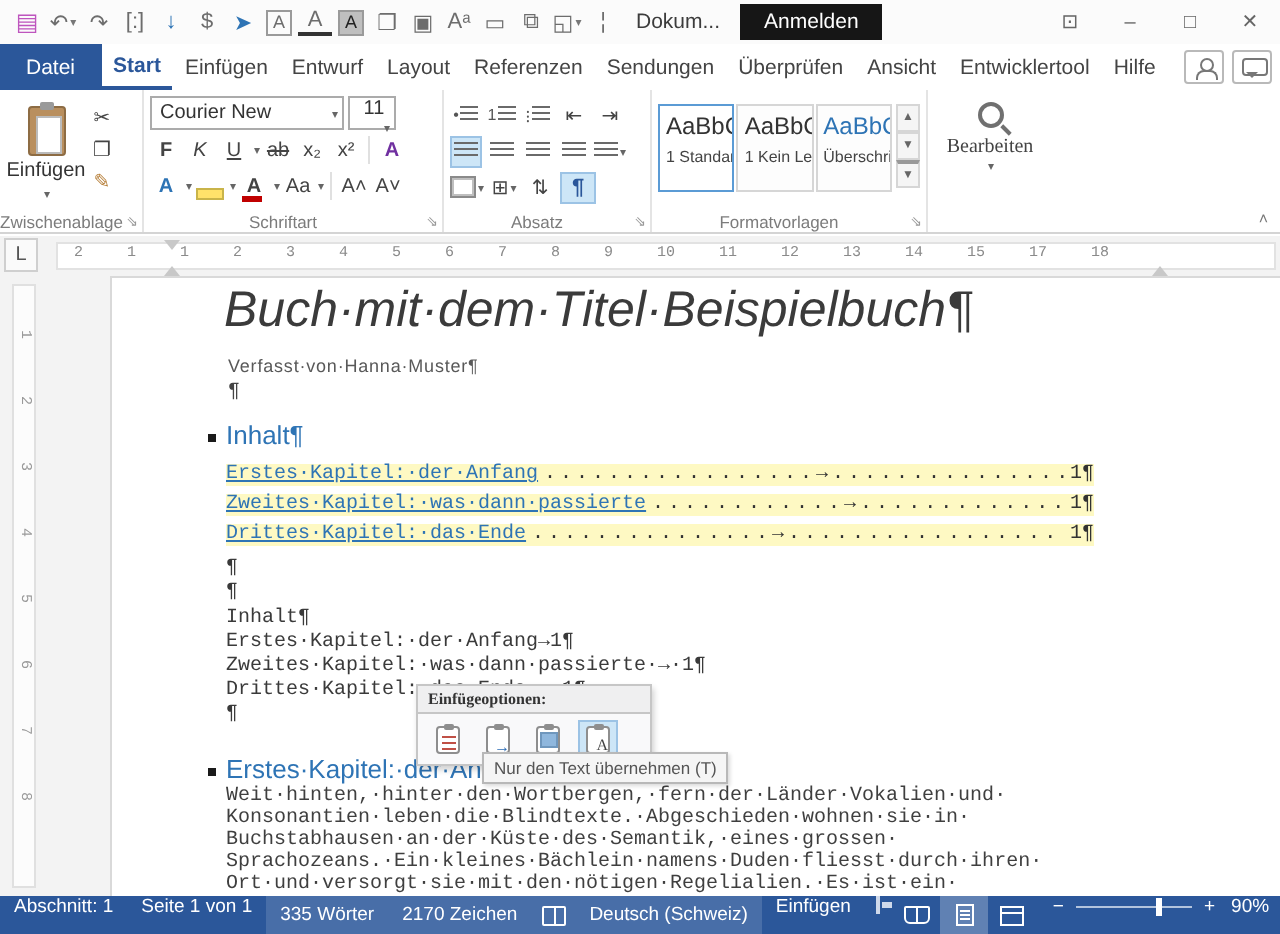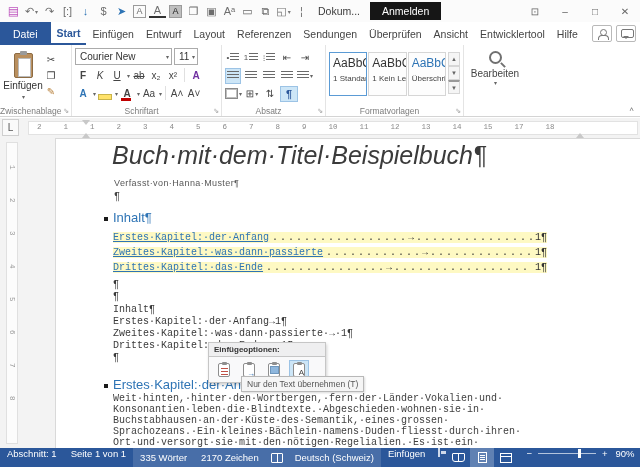--- a/index.html
+++ b/index.html
@@ -60,21 +60,21 @@
   .clipsmall { display:flex; flex-direction:column; gap:2px; padding-top:4px; }
   .clipsmall .rbtn { height:14px; }
   .painter { color:#B9833F; }
   
   .g-font { width:150px; }
   .fontrow1 { display:flex; gap:2px; }
   .combo { border:1px solid #ABABAB; height:17px; display:flex; align-items:center;
     font-size:10px; padding:0 2px 0 4px; background:#fff; }
   .combo .rcaret { margin-left:auto; }
   .fname { width:97px; }
-  .fsize { width:24px; }
+  .fsize { width:24px;flex-direction:column; }
   .fontrow { display:flex; align-items:center; gap:1px; margin-top:2px; }
   .b { font-weight:bold; } .i { font-style:italic; } .u { text-decoration:underline; }
   .strike { text-decoration:line-through; }
   .clearfmt { color:#7030A0; font-weight:bold; }
   .effectsA { color:#2E74B5; font-weight:bold; }
   .hl { position:relative; width:14px; }
   .hl::after { content:""; position:absolute; left:1px; bottom:1px; width:12px; height:4px; background:#FFE26A; border:1px solid #c9b44a; }
   .fontcolorA { position:relative; font-weight:bold; }
   .fontcolorA::after { content:""; position:absolute; left:2px; bottom:0; width:10px; height:3px; background:#C00000; }
   .vdiv { width:1px; height:14px; background:#E0E0E0; margin:0 2px; }
@@ -96,21 +96,21 @@
   .ssample { font-size:12px; color:#333; white-space:nowrap; }
   .ssample.blue { color:#2E74B5; }
   .sname { font-size:8px; color:#444; margin-top:4px; white-space:nowrap; }
   .stylescroll { display:flex; flex-direction:column; margin:4px 0 0 1px; }
   .sscroll { width:12px; height:14px; border:1px solid #D6D6D6; background:#F5F5F5; font-size:6px; color:#666;
     display:flex; align-items:center; justify-content:center; }
   
   .g-edit { width:62px; display:flex; flex-direction:column; align-items:center; padding-top:6px; border-right:none; }
   .magbig { width:13px; height:13px; border:2px solid #707070; border-radius:50%; position:relative; }
   .magbig::after { content:""; position:absolute; width:6px; height:2px; background:#707070; transform:rotate(45deg); left:9px; top:11px; }
-  .g-edit span.lbl { margin-top:4px; color:#444; }
+  .g-edit span.lbl { margin-top:4px; color:#444;font-family:Liberation Serif, serif; }
   .collapse { position:absolute; right:6px; bottom:2px; font-size:8px; color:#777; }
   
   .rulerbar { position:absolute; left:0; top:118px; width:640px; height:20px; background:#F3F3F3; }
   .tabsel { position:absolute; left:2px; top:1px; width:17px; height:17px; background:#FAFAFA;
     border:1px solid #CFCFCF; color:#555; font-size:10px; display:flex; align-items:center; justify-content:center; }
   .hruler { position:absolute; left:28px; top:3px; width:610px; height:14px; background:#FFFFFF;
     border:1px solid #E2E2E2; overflow:hidden; }
   .hruler .nums { position:absolute; left:8px; top:1px; font-family:"Liberation Mono",monospace;
     font-size:7.5px; color:#8a8a8a; white-space:nowrap; word-spacing:17.5px; }
   .ind { position:absolute; width:0; height:0; }
@@ -132,21 +132,21 @@
   .h1 { position:absolute; left:57px; font-size:13px; color:#2E74B5; white-space:nowrap; }
   .tocline { position:absolute; left:57px; width:434px; display:flex; align-items:baseline;
     font-size:10px; color:#333; background:#fef9c3; }
   .toclink { color:#2E74B5; text-decoration:underline; white-space:nowrap; }
   .tocdots { flex:1; overflow:hidden; white-space:nowrap; letter-spacing:2px; margin:0 3px; color:#333; }
   .tocpage { white-space:nowrap; }
   .pml { position:absolute; left:57px; font-size:10px; color:#3a3a3a; white-space:nowrap; }
   .bodyl { position:absolute; left:57px; font-size:10px; color:#3F3F3F; white-space:nowrap; }
   
   .popup { position:absolute; left:152px; top:203px; width:118px; z-index:5;
-    box-shadow:1px 2px 3px rgba(0,0,0,.18); font-size:8px; }
+    box-shadow:1px 2px 3px rgba(0,0,0,.18); font-size:8px;font-family:Liberation Serif, serif; }
   .popup .plabel { background:#EFEFF0; border:1px solid #C6C6C6; border-bottom:none;
     font-weight:bold; color:#333; padding:2px 5px; }
   .popup .picons { background:#F9F9FA; border:1px solid #C6C6C6; display:flex; gap:5px; padding:3px 5px; }
   .pbtn { width:20px; height:19px; display:flex; align-items:center; justify-content:center; }
   .pbtn.active { background:#CDE6F7; border:1px solid #9CC3E5; }
   .clipsm { width:12px; height:14px; border:1px solid #8E8E8E; border-radius:2px; background:#fff; position:relative; }
   .clipsm::before { content:""; position:absolute; left:3px; top:-2px; width:5px; height:3px; background:#8E8E8E; border-radius:1px; }
   .clipsm.src::after { content:""; position:absolute; left:2px; top:4px; width:7px; height:7px;
     background:repeating-linear-gradient(to bottom,#C05046 0 1px,transparent 1px 3px); }
   .clipsm.merge::after { content:"→"; position:absolute; right:-1px; bottom:-2px; font-size:8px; color:#2B6CB5; }

